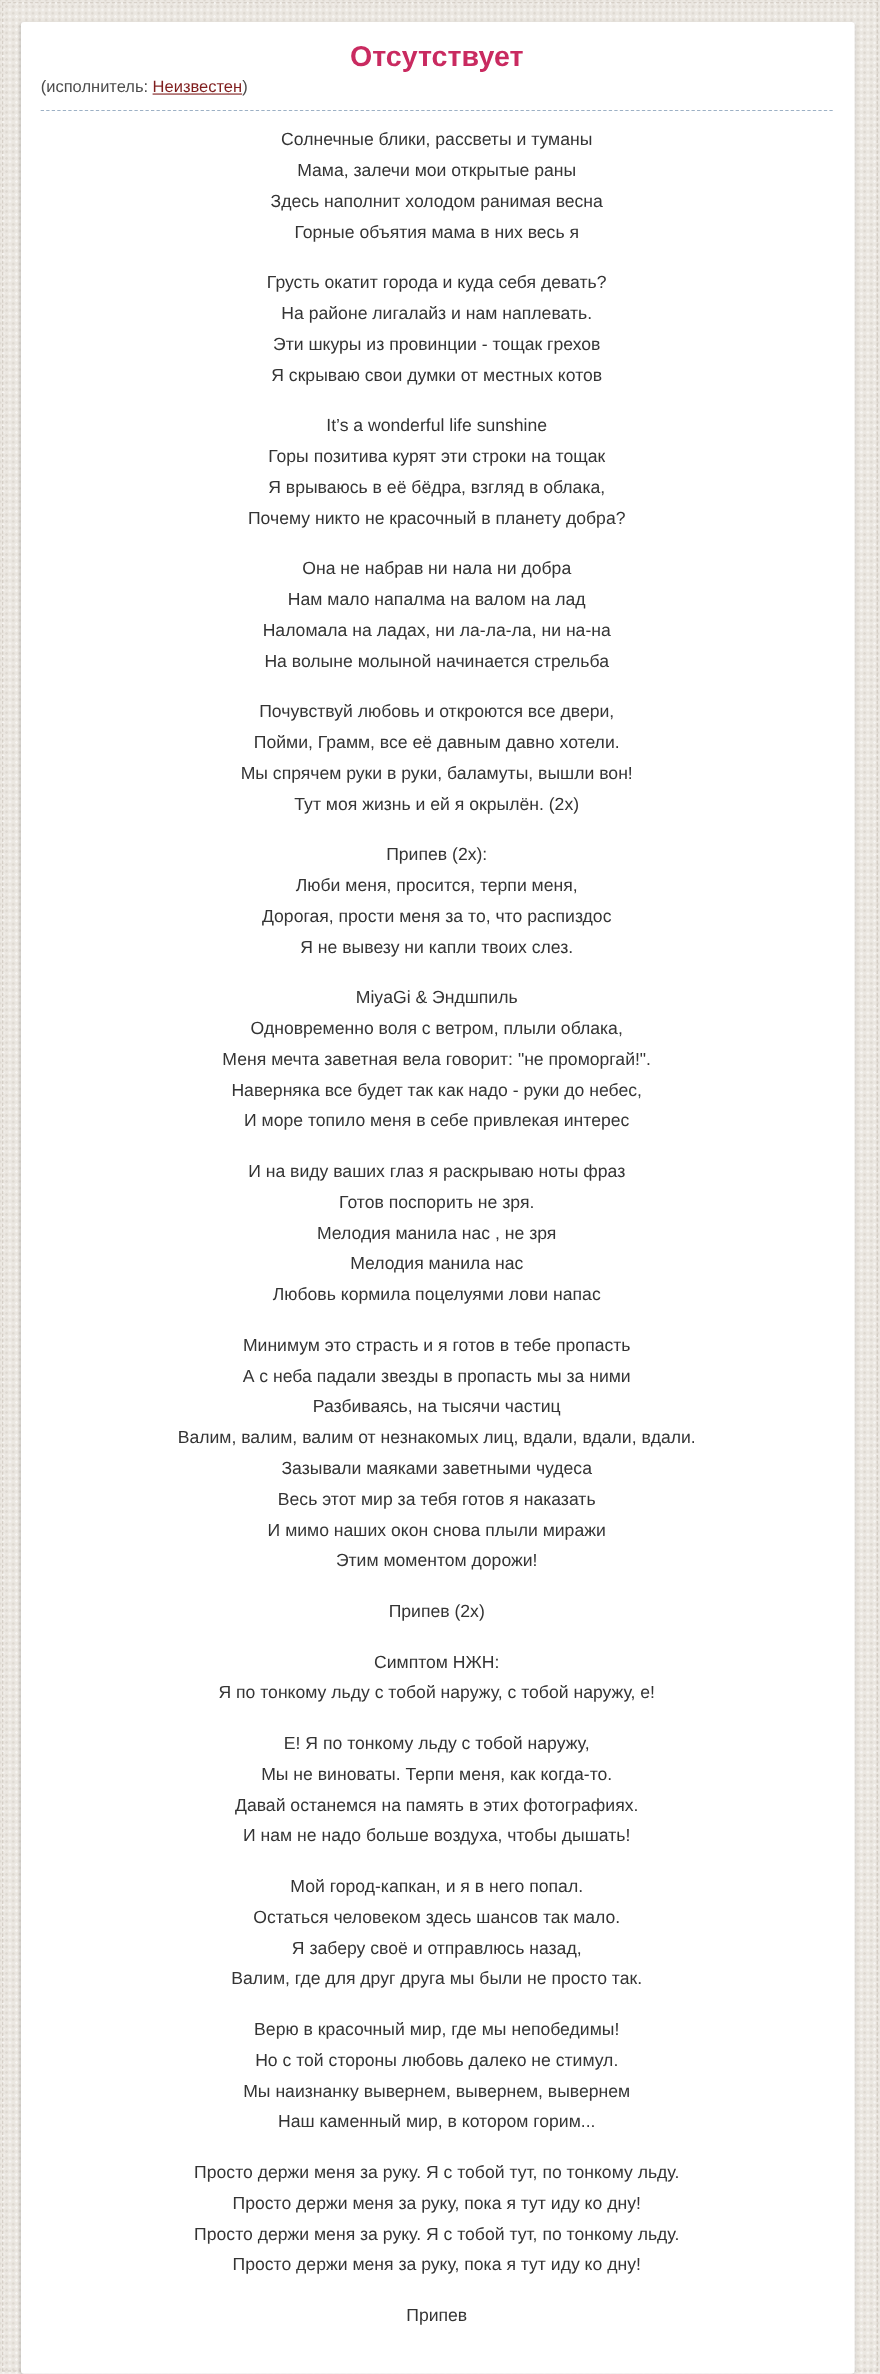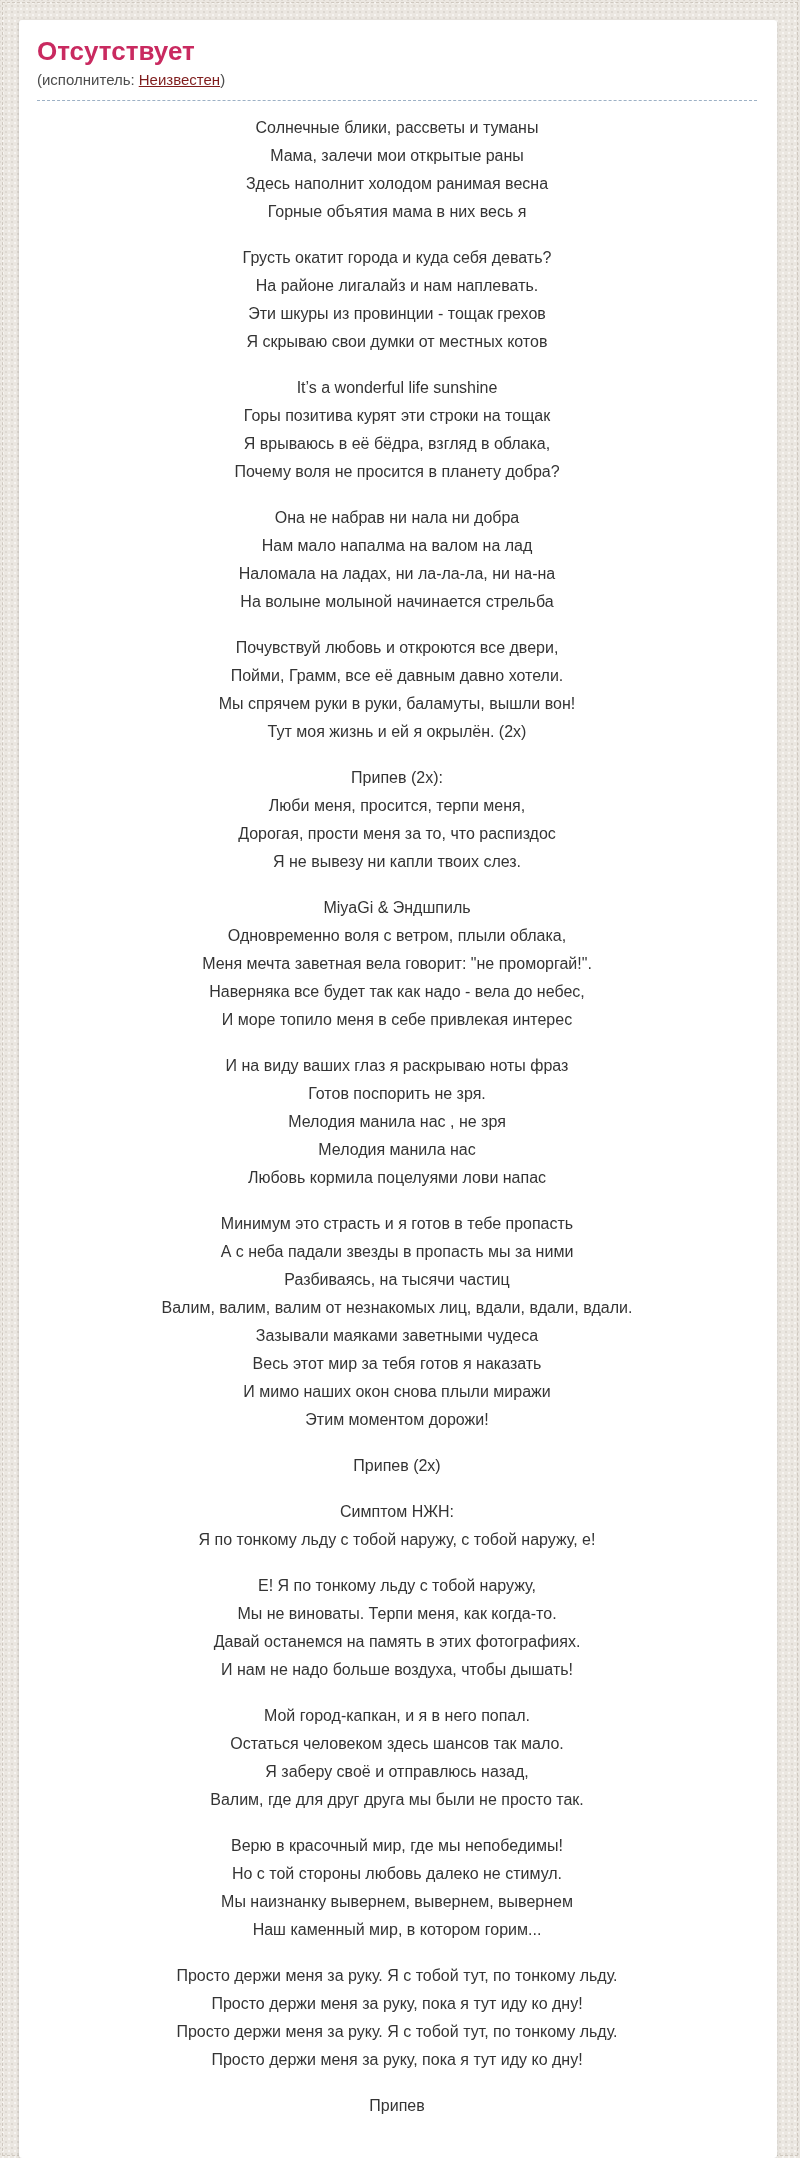--- a/index.html
+++ b/index.html
@@ -67,32 +67,32 @@
     line-height: 28px;
     text-align: center;
   }
 </style>
 </head>
 <body>
 
 <div class="page-frame"></div>
 
 <div class="card">
-  <h1 class="song-title" style="color: rgb(201, 42, 96);">Отсутствует</h1>
+  <h1 class="song-title" style="color: rgb(201, 42, 96); text-align: center;">Отсутствует</h1>
   <div class="artist-line">
     <span>(исполнитель:</span><a class="artist-link" href="#" style="color: #7f1d1d; text-decoration: underline;">Неизвестен</a><span>)</span>
   </div>
   <div class="lyrics" style="color: rgb(52, 52, 52);">
       <p class="verse"><span>Солнечные блики, рассветы и туманы</span><br><span>Мама, залечи мои открытые раны</span><br><span>Здесь наполнит холодом ранимая весна</span><br><span>Горные объятия мама в них весь я</span></p>
       <p class="verse"><span>Грусть окатит города и куда себя девать?</span><br><span>На районе лигалайз и нам наплевать.</span><br><span>Эти шкуры из провинции - тощак грехов</span><br><span>Я скрываю свои думки от местных котов</span></p>
-      <p class="verse"><span>It’s a wonderful life sunshine</span><br><span>Горы позитива курят эти строки на тощак</span><br><span>Я врываюсь в её бёдра, взгляд в облака,</span><br><span>Почему воля не просится в планету добра?</span></p>
+      <p class="verse"><span>It’s a wonderful life sunshine</span><br><span>Горы позитива курят эти строки на тощак</span><br><span>Я врываюсь в её бёдра, взгляд в облака,</span><br><span>Почему никто не красочный в планету добра?</span></p>
       <p class="verse"><span>Она не набрав ни нала ни добра</span><br><span>Нам мало напалма на валом на лад</span><br><span>Наломала на ладах, ни ла-ла-ла, ни на-на</span><br><span>На волыне молыной начинается стрельба</span></p>
       <p class="verse"><span>Почувствуй любовь и откроются все двери,</span><br><span>Пойми, Грамм, все её давным давно хотели.</span><br><span>Мы спрячем руки в руки, баламуты, вышли вон!</span><br><span>Тут моя жизнь и ей я окрылён. (2x)</span></p>
       <p class="verse"><span>Припев (2x):</span><br><span>Люби меня, просится, терпи меня,</span><br><span>Дорогая, прости меня за то, что распиздос</span><br><span>Я не вывезу ни капли твоих слез.</span></p>
-      <p class="verse"><span>MiyaGi &amp; Эндшпиль</span><br><span>Одновременно воля с ветром, плыли облака,</span><br><span>Меня мечта заветная вела говорит: "не проморгай!".</span><br><span>Наверняка все будет так как надо - вела до небес,</span><br><span>И море топило меня в себе привлекая интерес</span></p>
+      <p class="verse"><span>MiyaGi &amp; Эндшпиль</span><br><span>Одновременно воля с ветром, плыли облака,</span><br><span>Меня мечта заветная вела говорит: "не проморгай!".</span><br><span>Наверняка все будет так как надо - руки до небес,</span><br><span>И море топило меня в себе привлекая интерес</span></p>
       <p class="verse"><span>И на виду ваших глаз я раскрываю ноты фраз</span><br><span>Готов поспорить не зря.</span><br><span>Мелодия манила нас , не зря</span><br><span>Мелодия манила нас</span><br><span>Любовь кормила поцелуями лови напас</span></p>
       <p class="verse"><span>Минимум это страсть и я готов в тебе пропасть</span><br><span>А с неба падали звезды в пропасть мы за ними</span><br><span>Разбиваясь, на тысячи частиц</span><br><span>Валим, валим, валим от незнакомых лиц, вдали, вдали, вдали.</span><br><span>Зазывали маяками заветными чудеса</span><br><span>Весь этот мир за тебя готов я наказать</span><br><span>И мимо наших окон снова плыли миражи</span><br><span>Этим моментом дорожи!</span></p>
       <p class="verse"><span>Припев (2x)</span></p>
       <p class="verse"><span>Симптом НЖН:</span><br><span>Я по тонкому льду с тобой наружу, с тобой наружу, е!</span></p>
       <p class="verse"><span>Е! Я по тонкому льду с тобой наружу,</span><br><span>Мы не виноваты. Терпи меня, как когда-то.</span><br><span>Давай останемся на память в этих фотографиях.</span><br><span>И нам не надо больше воздуха, чтобы дышать!</span></p>
       <p class="verse"><span>Мой город-капкан, и я в него попал.</span><br><span>Остаться человеком здесь шансов так мало.</span><br><span>Я заберу своё и отправлюсь назад,</span><br><span>Валим, где для друг друга мы были не просто так.</span></p>
       <p class="verse"><span>Верю в красочный мир, где мы непобедимы!</span><br><span>Но с той стороны любовь далеко не стимул.</span><br><span>Мы наизнанку вывернем, вывернем, вывернем</span><br><span>Наш каменный мир, в котором горим...</span></p>
       <p class="verse"><span>Просто держи меня за руку. Я с тобой тут, по тонкому льду.</span><br><span>Просто держи меня за руку, пока я тут иду ко дну!</span><br><span>Просто держи меня за руку. Я с тобой тут, по тонкому льду.</span><br><span>Просто держи меня за руку, пока я тут иду ко дну!</span></p>
       <p class="verse"><span>Припев</span></p>
     </div>

